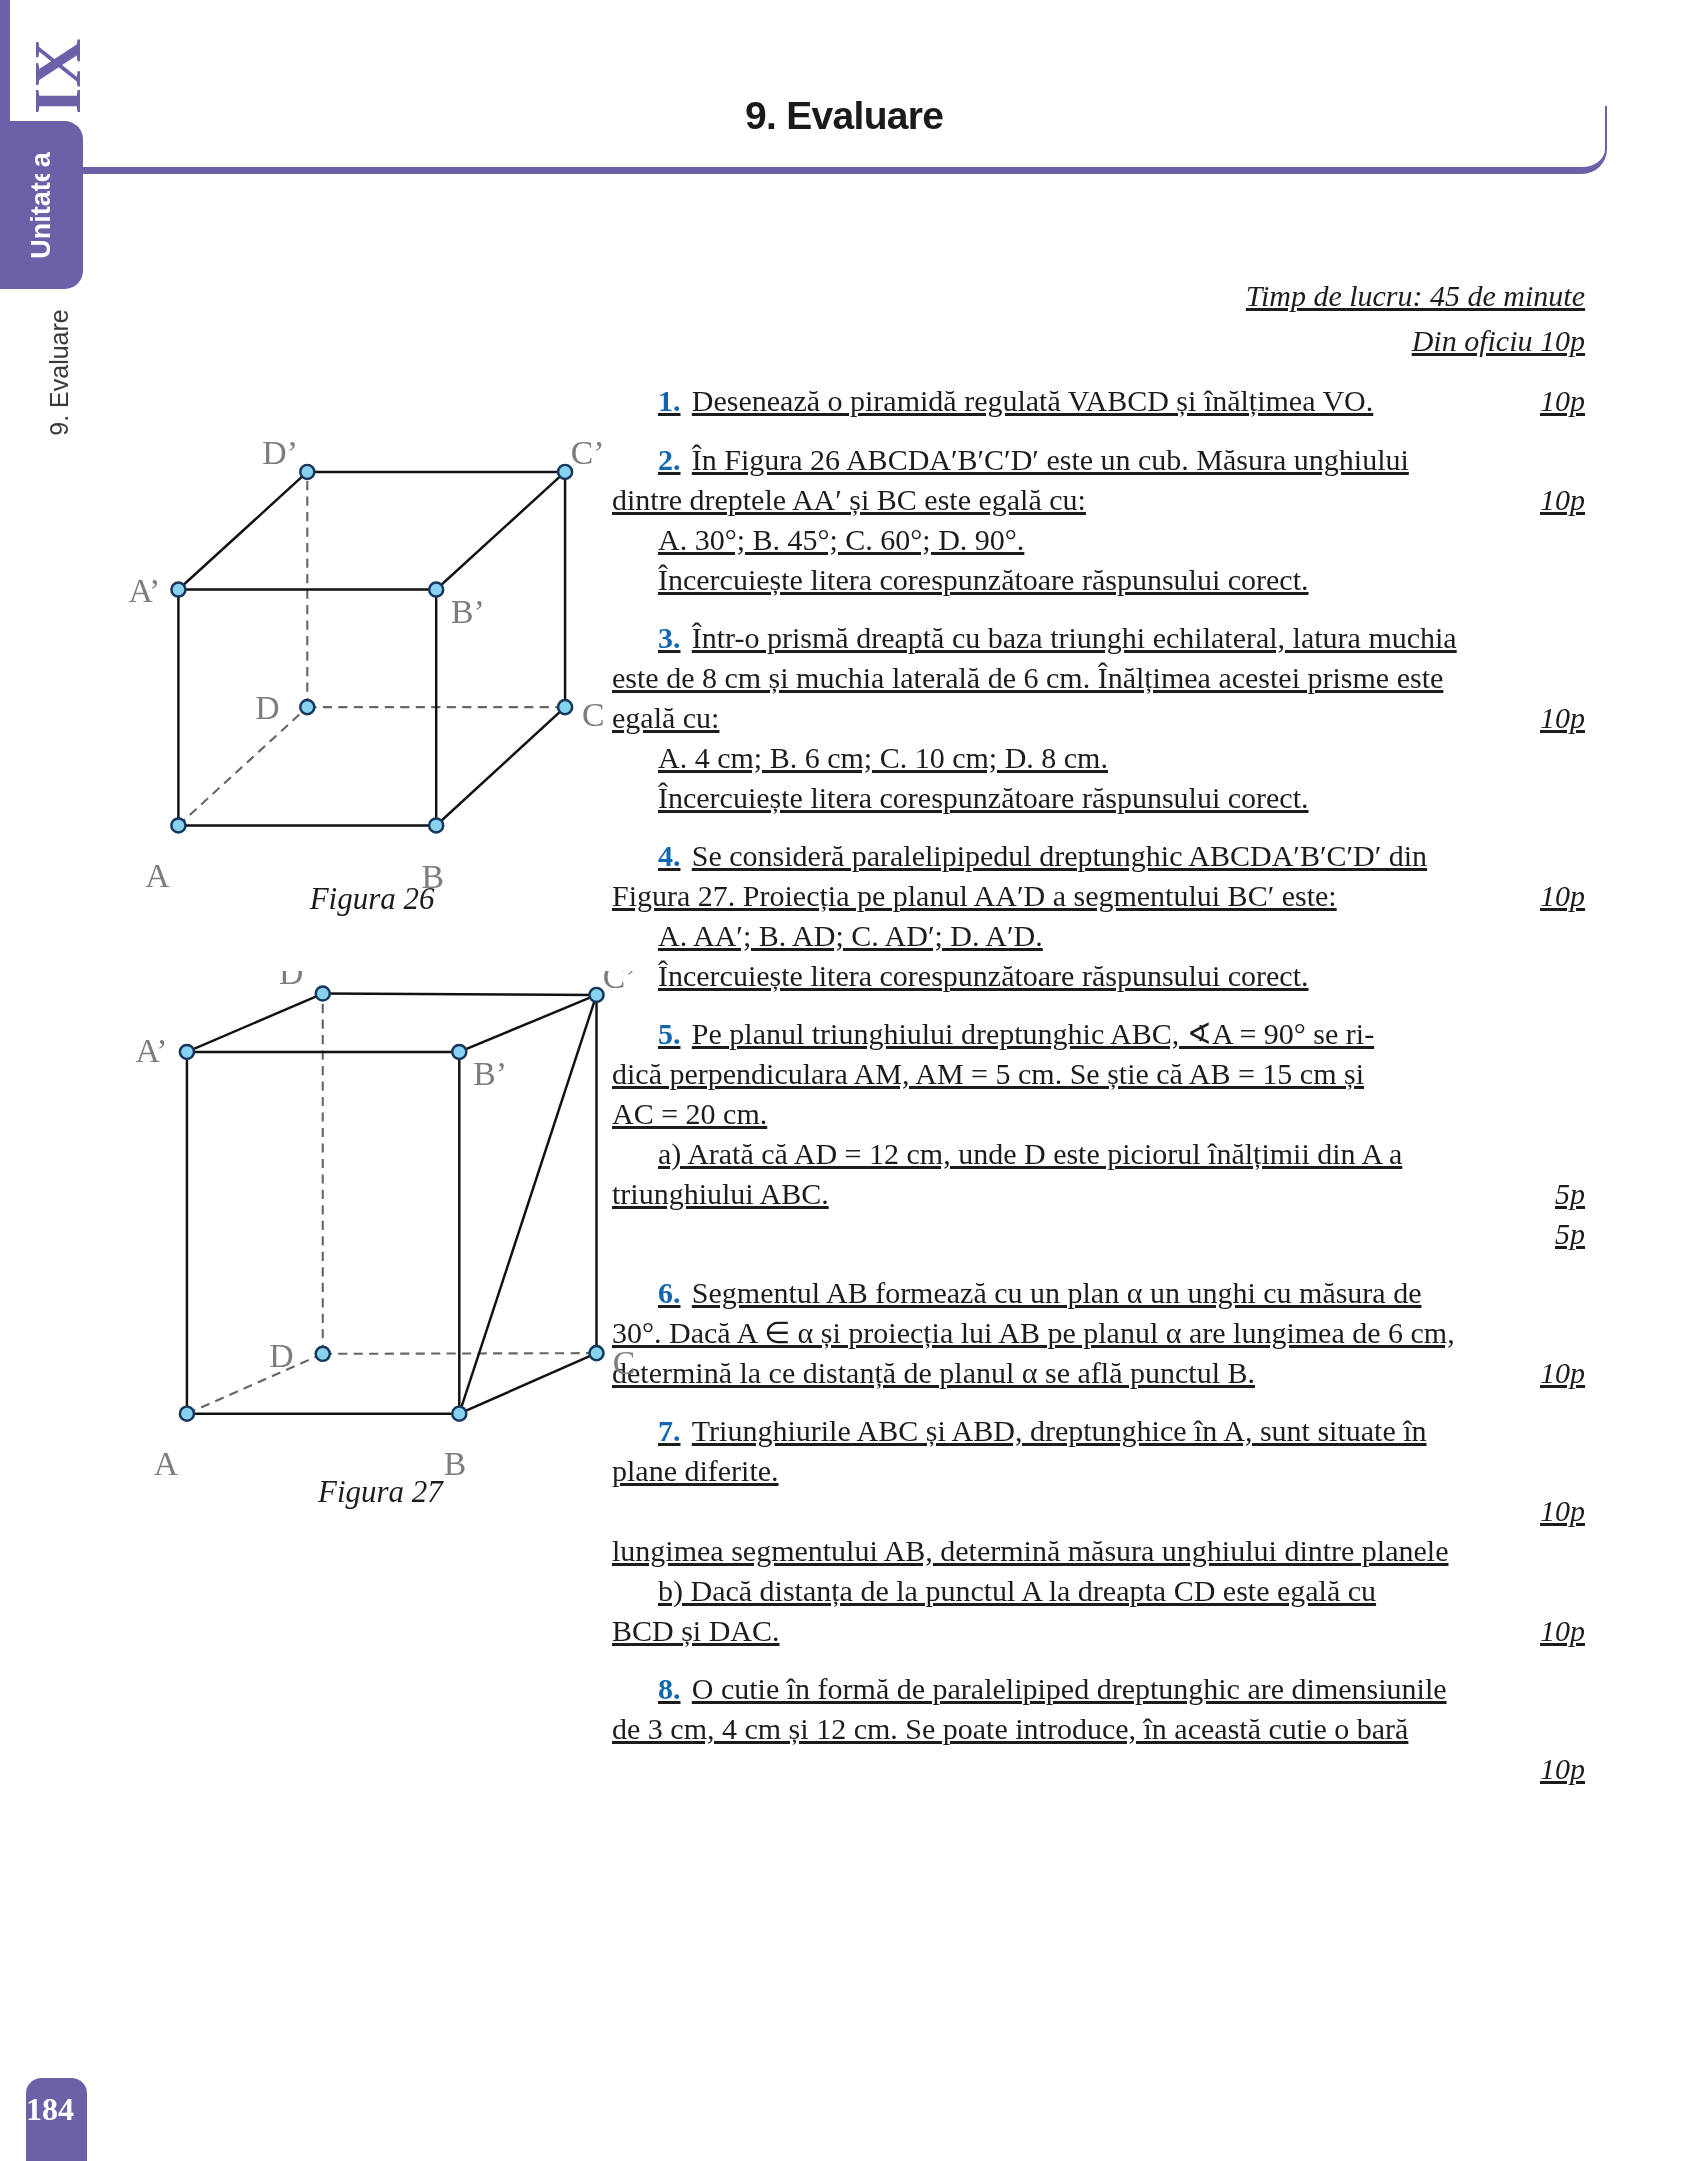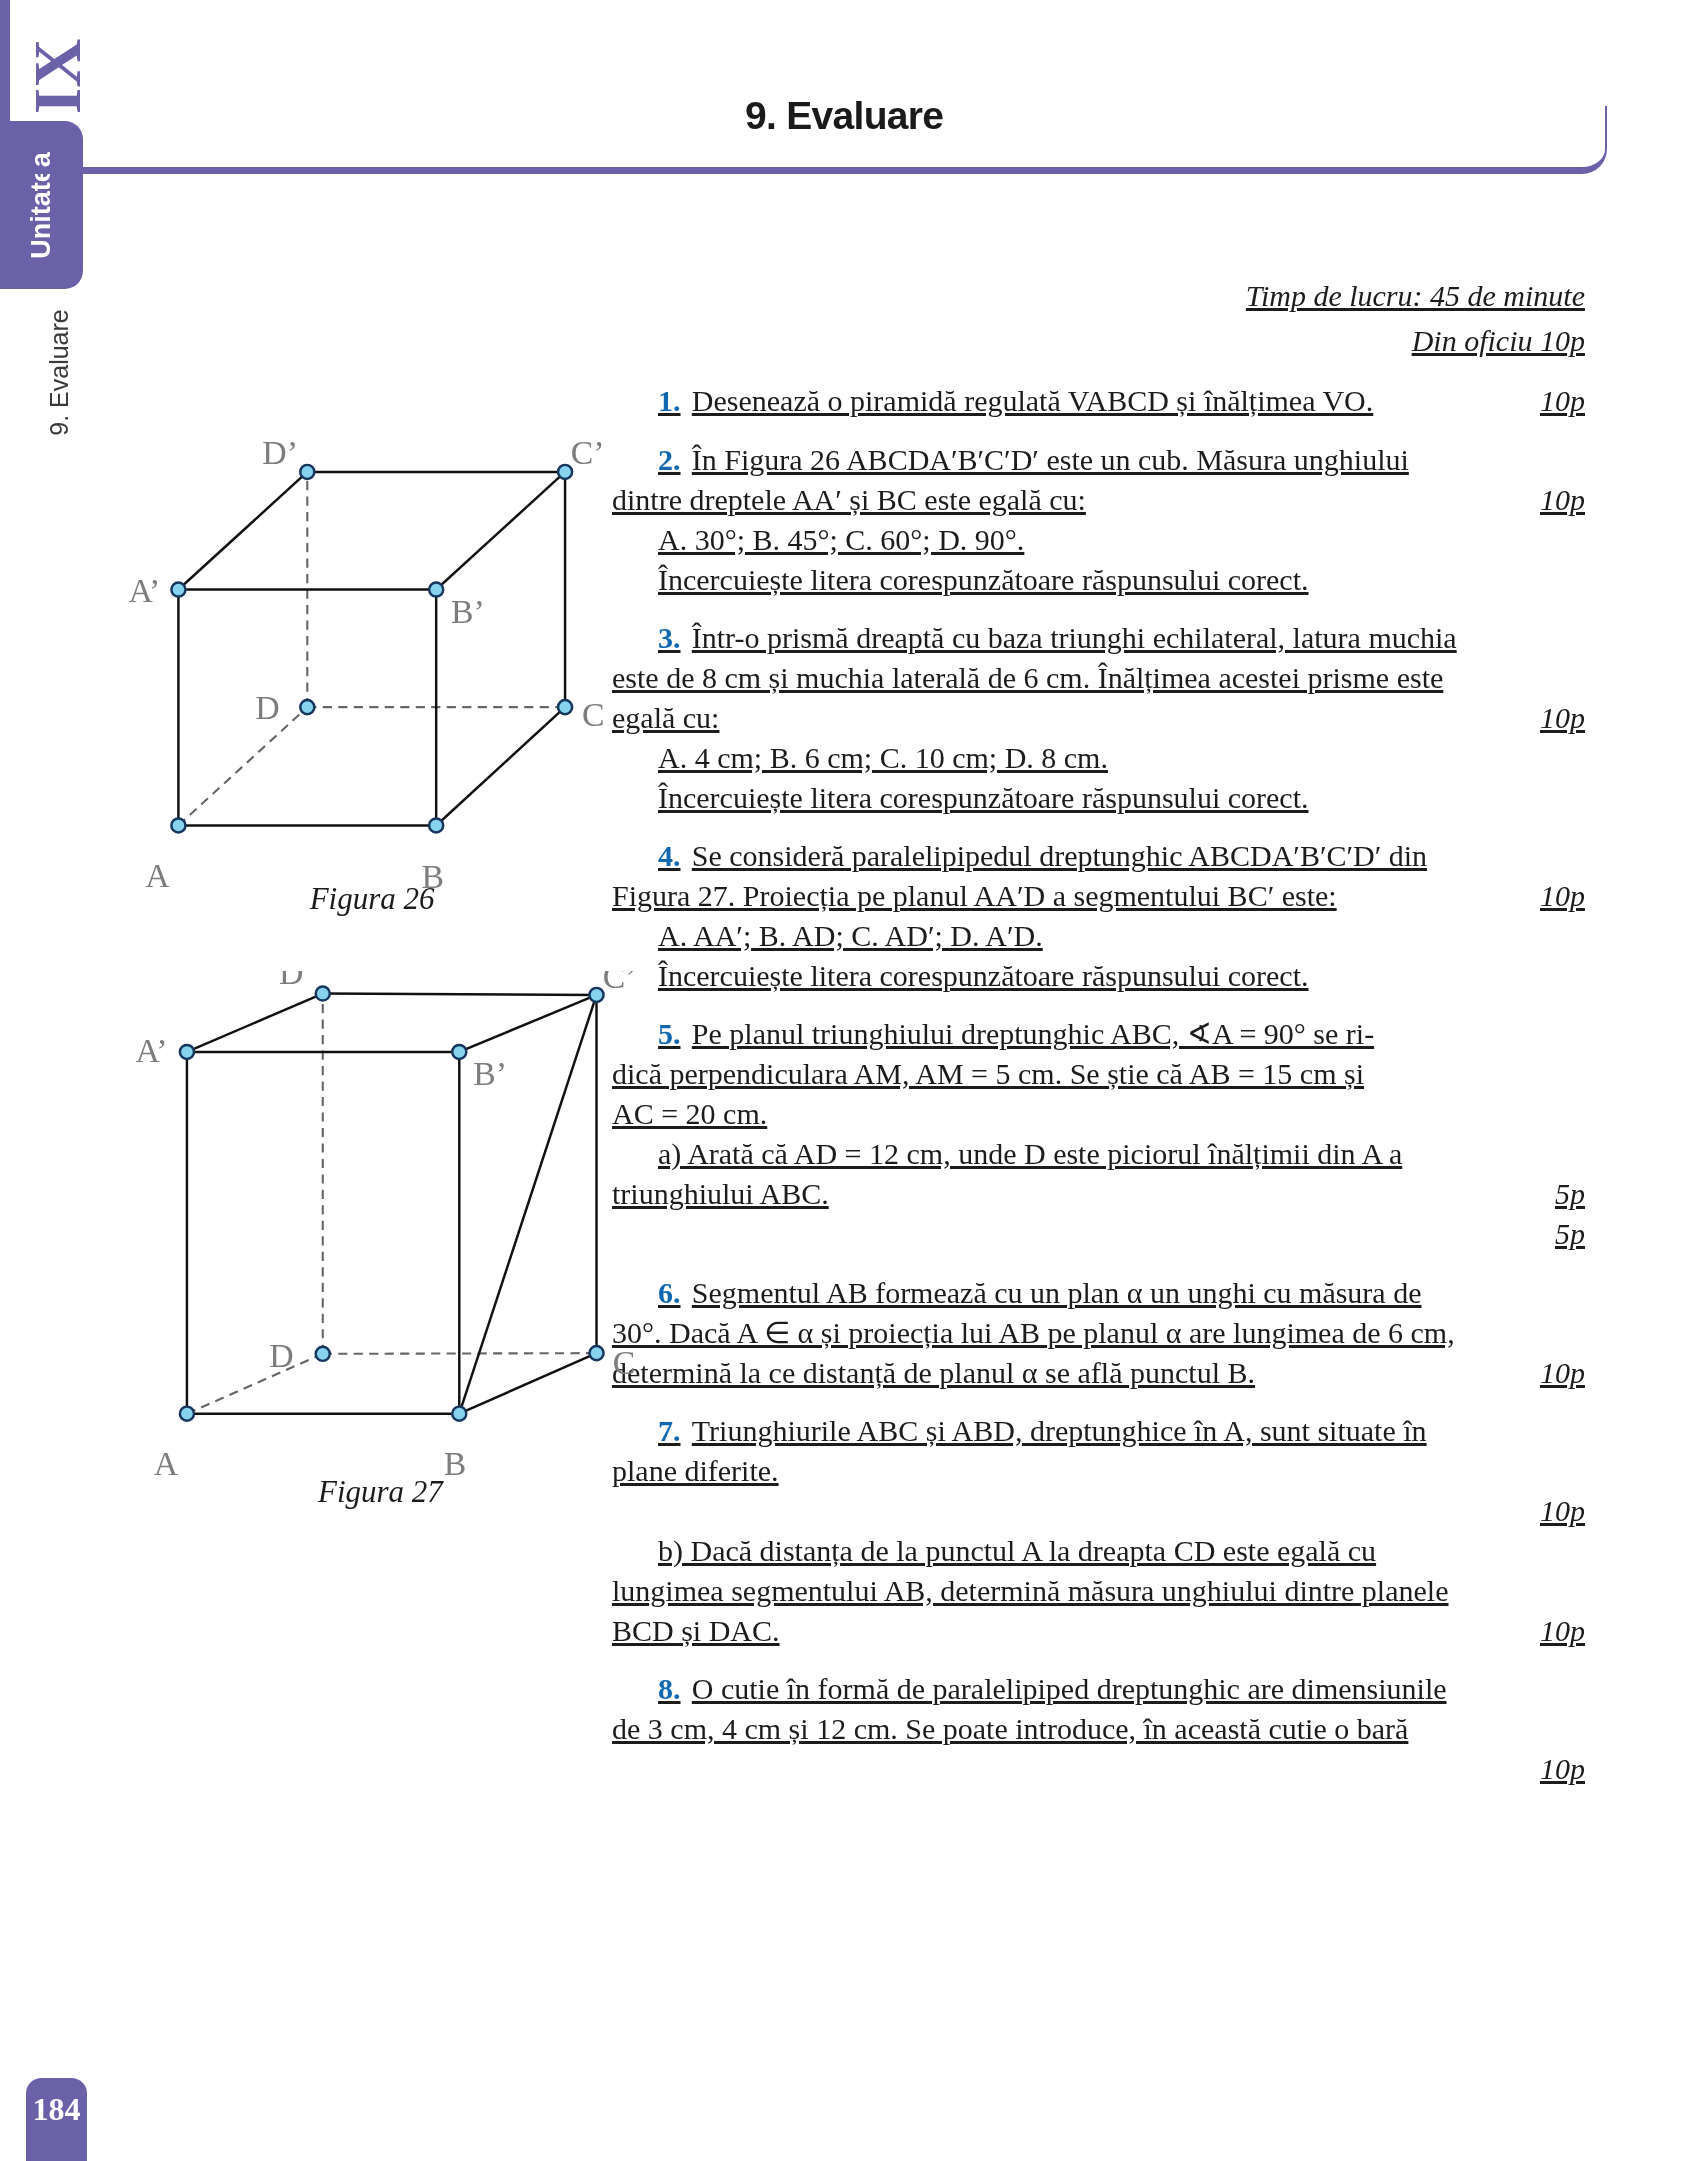--- a/index.html
+++ b/index.html
@@ -17,21 +17,21 @@
   .unit-tab { position:absolute; left:0; top:121px; width:83px; height:168px;
     background:var(--purple); border-radius:0 18.3px 18.3px 0;
     display:flex; align-items:center; justify-content:center; }
   .unit-tab span { transform:rotate(-90deg); white-space:nowrap;
     font-family:"Liberation Sans",sans-serif; font-weight:bold; font-size:27px; color:#ffffff; }
   .section-vert { position:absolute; left:37px; top:308px; width:44px; height:128px;
     display:flex; align-items:center; justify-content:center; }
   .section-vert span { transform:rotate(-90deg); white-space:nowrap;
     font-family:"Liberation Sans",sans-serif; font-size:25px; color:#3a3a3a; }
   .page-badge { position:absolute; left:26px; top:2078px; width:61px; height:84px;
-    background:var(--purple); border-radius:15.5px 15.5px 0 0; text-align:center; }
+    background:var(--purple); border-radius:15.5px 15.5px 0 0; text-align:left; }
   .page-badge span { display:inline-block; margin-top:12.7px; color:#ffffff;
     font-family:"Liberation Serif",serif; font-weight:bold; font-size:32px; }
   
   .header-rule { position:absolute; left:10px; top:106px; width:1595px; height:61px;
     border-right:2.8px solid var(--purple); border-bottom:7px solid var(--purple);
     border-bottom-right-radius:25px; }
   .page-title { position:absolute; left:745px; top:94px; margin:0;
     font-family:"Liberation Sans",sans-serif; font-weight:bold; font-size:39px;
     letter-spacing:-0.7px; color:#1a1a1a; }
   
@@ -171,25 +171,25 @@
           <div class="line ind">
             <span class="num">7.</span>
             <span class="txt">Triunghiurile ABC și ABD, dreptunghice în A, sunt situate în</span>
           </div>
           <div class="line">
             <span class="txt">plane diferite.</span>
           </div>
           <div class="line ind">
             <span class="pts">10p</span>
           </div>
+          <div class="line">
+            <span class="txt">lungimea segmentului AB, determină măsura unghiului dintre planele</span>
+          </div>
           <div class="line ind">
             <span class="txt">b) Dacă distanța de la punctul A la dreapta CD este egală cu</span>
-          </div>
-          <div class="line">
-            <span class="txt">lungimea segmentului AB, determină măsura unghiului dintre planele</span>
           </div>
           <div class="line">
             <span class="txt">BCD și DAC.</span>
             <span class="pts">10p</span>
           </div>
         </div>
         <div class="problem">
           <div class="line ind">
             <span class="num">8.</span>
             <span class="txt">O cutie în formă de paralelipiped dreptunghic are dimensiunile</span>

